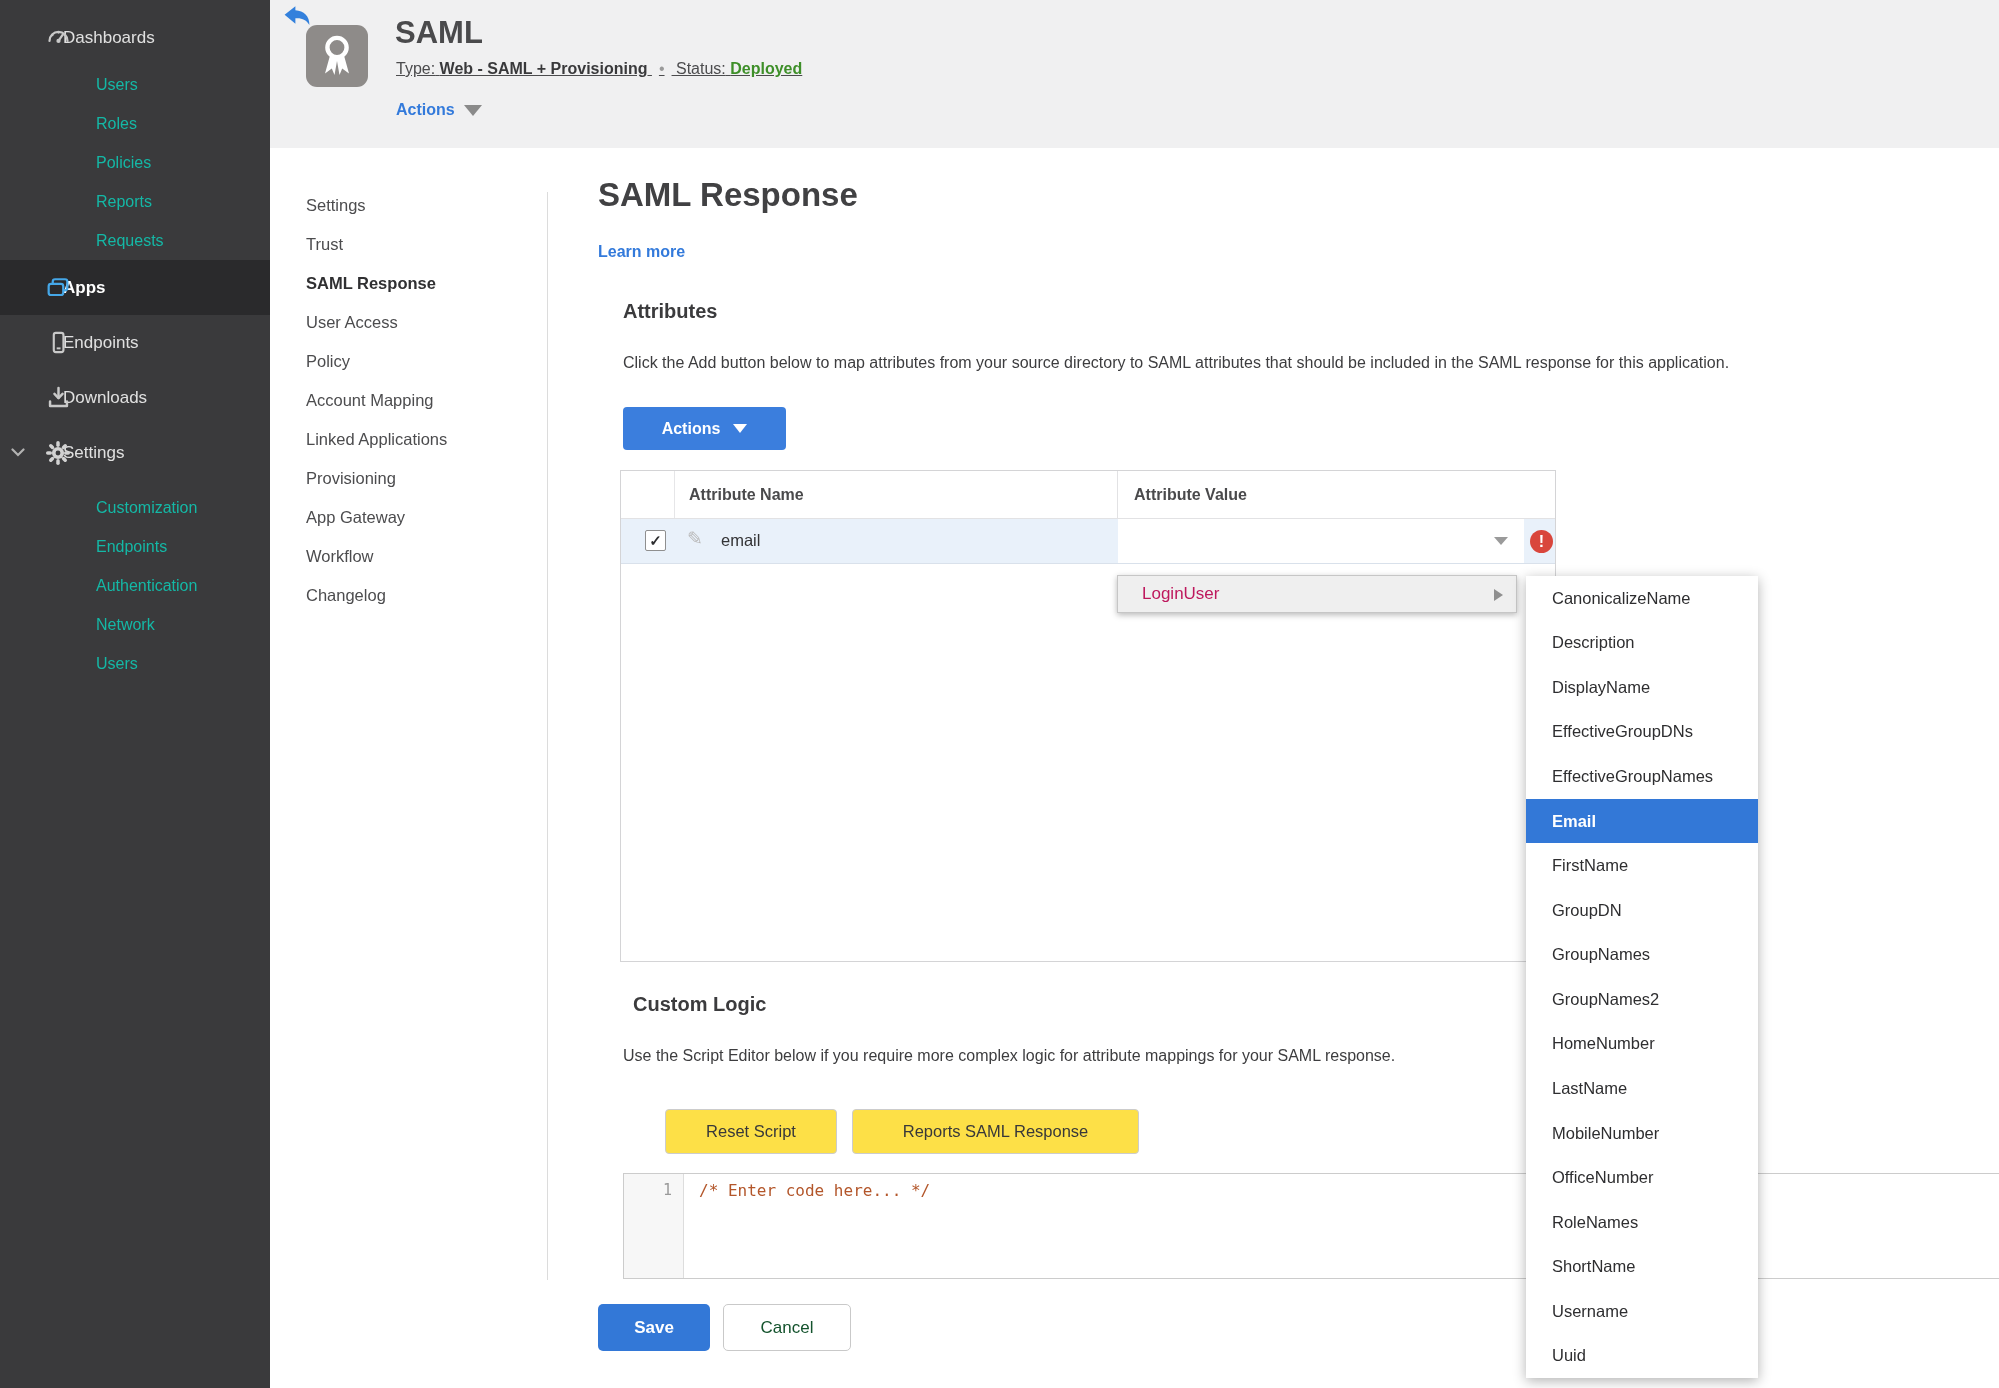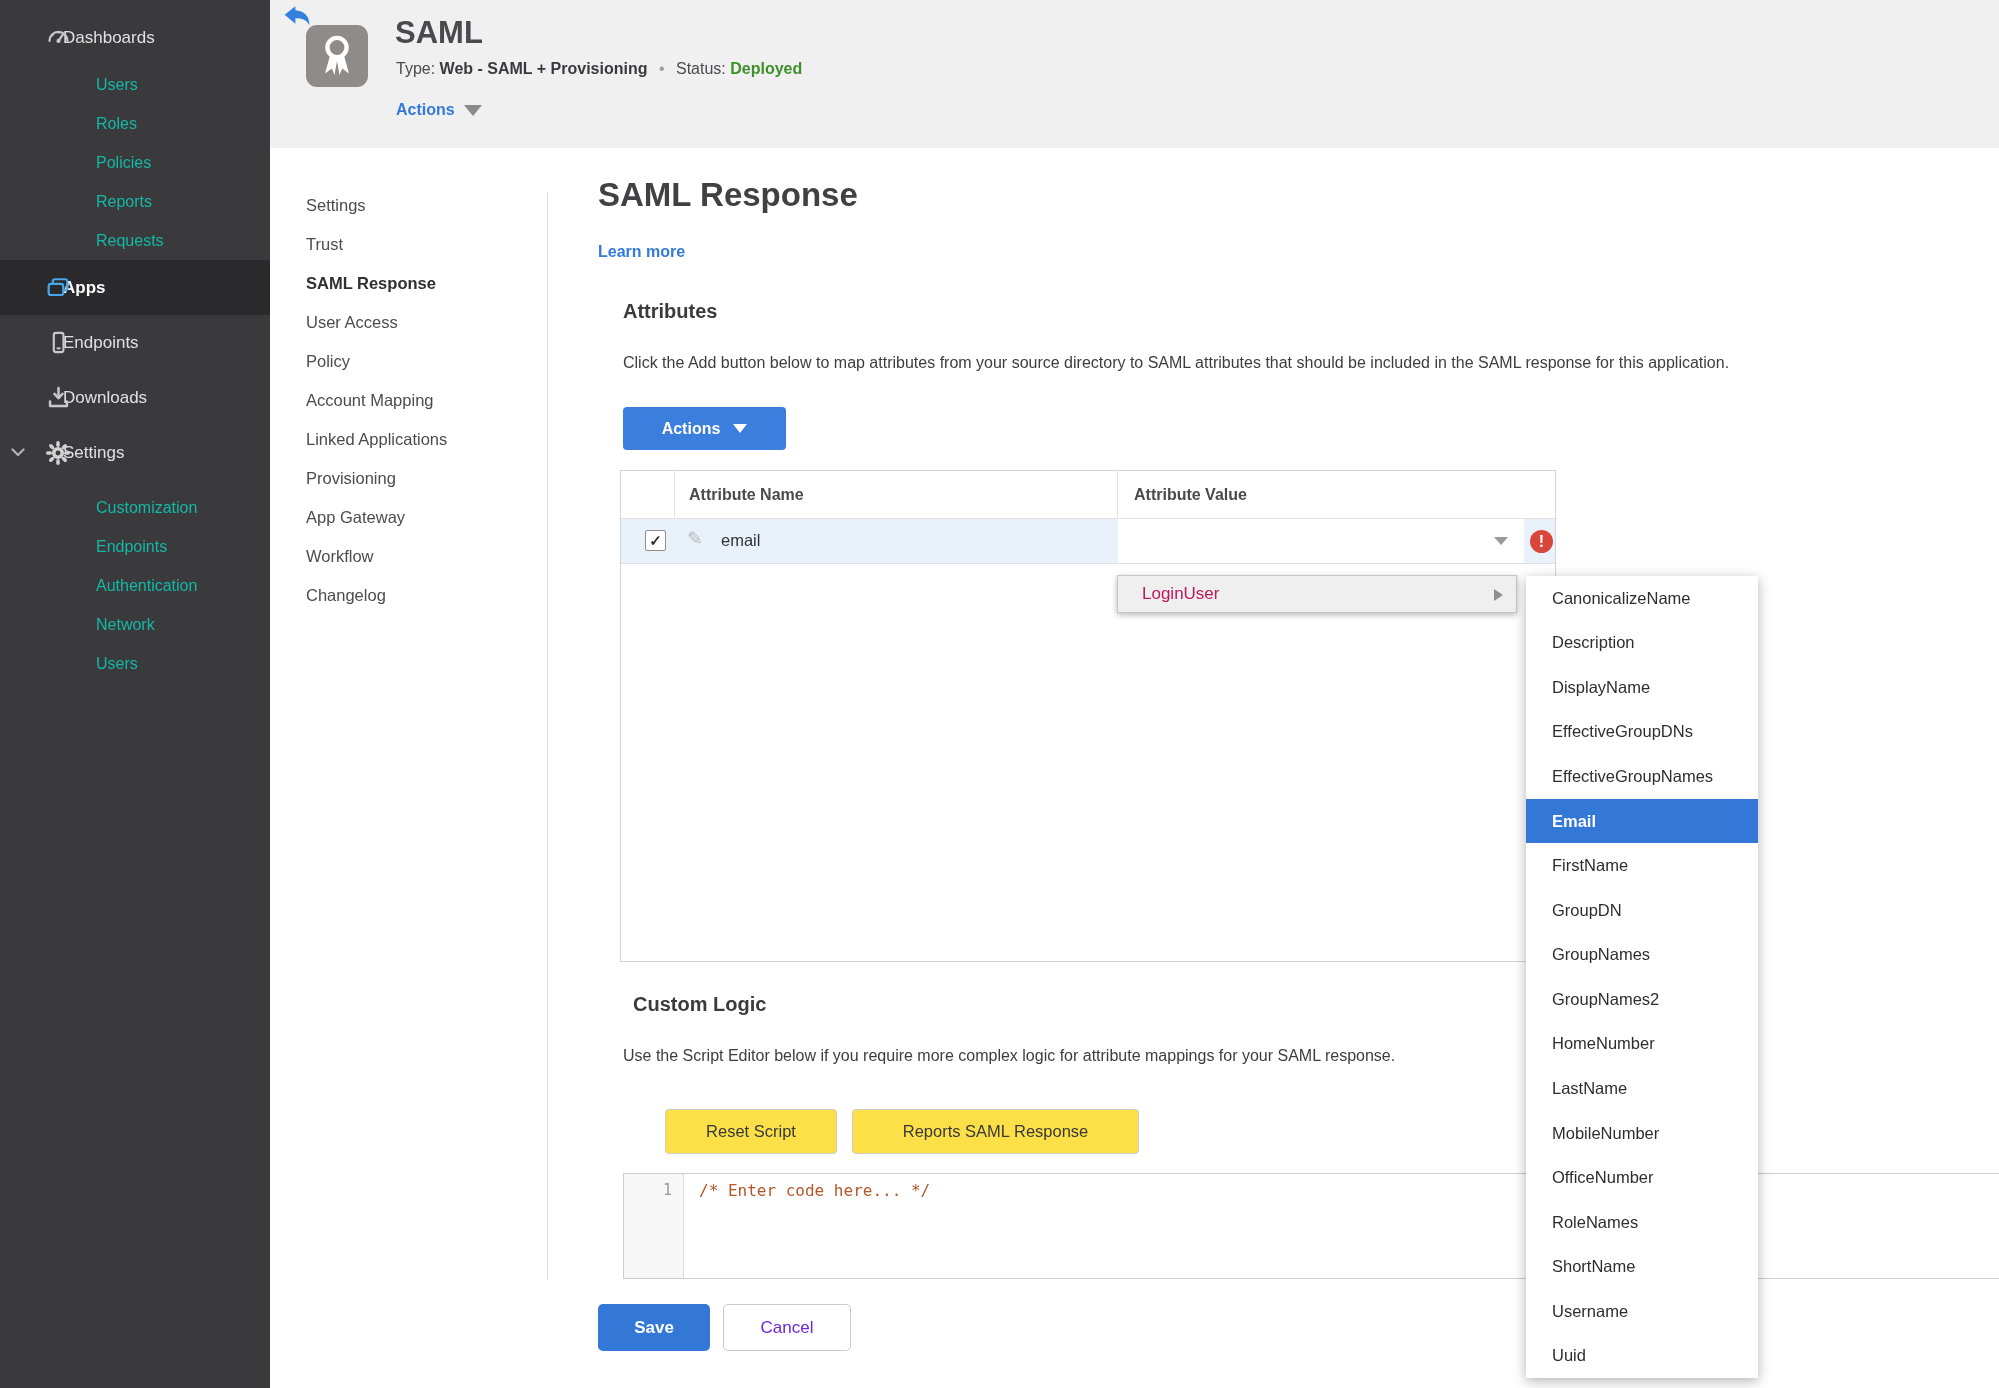--- a/index.html
+++ b/index.html
@@ -18,21 +18,21 @@
   .s-gap { margin-top:8px; }
   .s-active { background:#2a2a2c; }
   .s-active .s-lbl { font-weight:bold; color:#ffffff; }
   .s-ico { position:absolute; left:44px; top:50%; transform:translateY(-50%); width:28px; height:28px; display:flex; align-items:center; justify-content:center; }
   .s-chev { position:absolute; left:11px; top:50%; transform:translateY(-50%); width:14px; height:10px; }
   
   .app-header { position:absolute; left:270px; top:0; width:1729px; height:148px; background:#f0f0f1; }
   .back-btn { position:absolute; left:13px; top:5px; width:28px; height:24px; cursor:pointer; }
   .app-icon { position:absolute; left:36px; top:25px; width:62px; height:62px; background:#8e8b89; border-radius:11px; }
   .h-title { position:absolute; left:125px; top:15px; font-size:31px; font-weight:bold; color:#4a4a4c; }
-  .h-type { position:absolute; left:126px; top:60px; font-size:16px; color:#4b4b4d; }
+  .h-type { position:absolute; left:126px; top:60px; font-size:16px; color:#4b4b4d;text-decoration:underline; }
   .h-type b { color:#39393b; }
   .h-dot { color:#9a9a9a; margin:0 7px; }
   .h-status-val { font-weight:bold; color:#3e8f29; }
   .h-actions { position:absolute; left:126px; top:101px; font-size:16px; font-weight:bold; color:#337ADB; cursor:pointer; }
   .caret-down { display:inline-block; width:0; height:0; border-left:8px solid transparent; border-right:8px solid transparent; border-top:10px solid #8a8a8a; margin-left:9px; vertical-align:-1px; }
   
   .subnav { position:absolute; left:306px; top:186px; width:225px; }
   .subnav-item { height:39px; line-height:39px; font-size:16.5px; color:#4c4c4e; cursor:pointer; }
   .subnav-item.active { font-weight:bold; color:#303032; }
   .vdivider { position:absolute; left:547px; top:192px; width:1px; height:1088px; background:#dcdcdc; }
@@ -78,21 +78,21 @@
     font-size:16.5px; color:#38383a; font-family:inherit; cursor:pointer;margin-left:40px; }
   .reset-btn { left:625px; top:1109px; width:172px; }
   .preview-btn { left:812px; top:1109px; width:287px; }
   .editor { left:623px; top:1173px; width:1376px; height:106px; border:1px solid #cccccc; border-right:none; background:#fff; }
   .gutter { position:absolute; left:0; top:0; width:60px; height:104px; background:#f7f7f7; border-right:1px solid #dddddd;
     text-align:right; padding:7px 11px 0 0; color:#9a9a9a; font-family:"DejaVu Sans Mono", monospace; font-size:15px; }
   .code-line { position:absolute; left:75px; top:7px; font-family:"DejaVu Sans Mono", monospace; font-size:16px; color:#b3562a; white-space:pre; }
   .save-btn { left:598px; top:1304px; width:112px; height:47px; background:#3378d7; border:none; border-radius:5px;
     color:#fff; font-weight:bold; font-size:17px; font-family:inherit; cursor:pointer; }
   .cancel-btn { left:723px; top:1304px; width:128px; height:47px; background:#fff; border:1px solid #c9c9c9; border-radius:5px;
-    font-size:17px; color:#6d28d9; font-family:inherit; cursor:pointer; }
+    font-size:17px; color:#14532d; font-family:inherit; cursor:pointer; }
   svg { display:block; }
 </style>
 </head>
 <body>
 
 <div class="screen">
 
   <aside class="sidebar">
     <div class="s-row s-top">
       <span class="s-ico">

